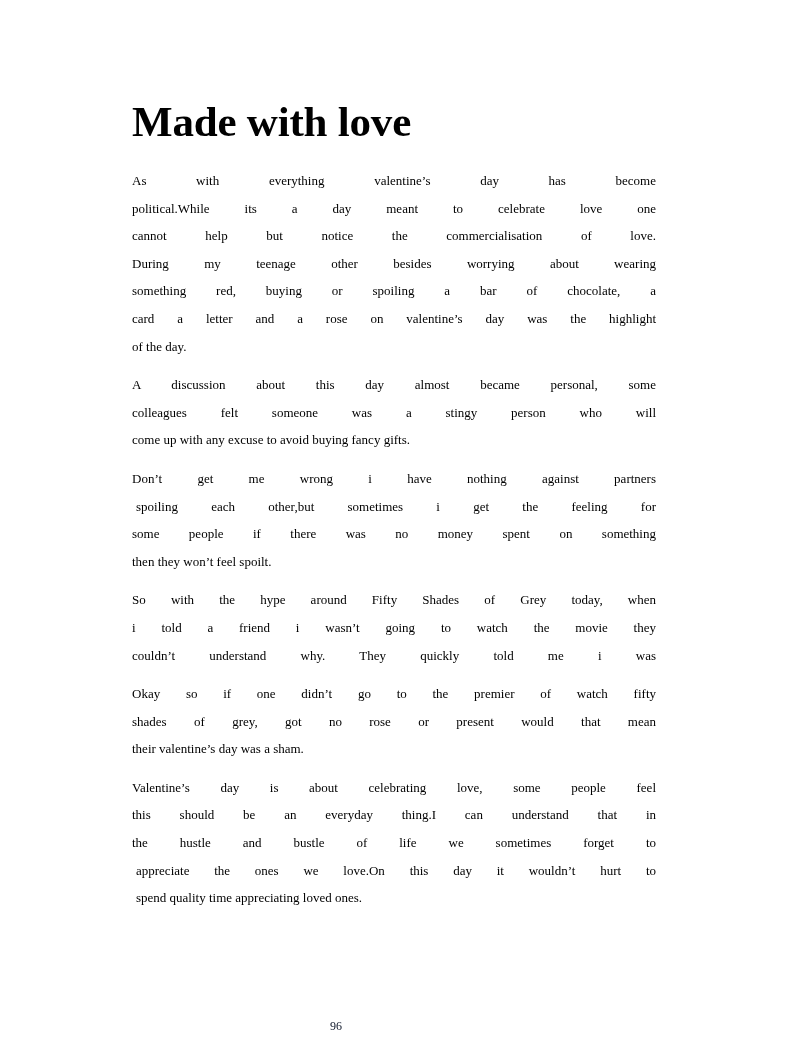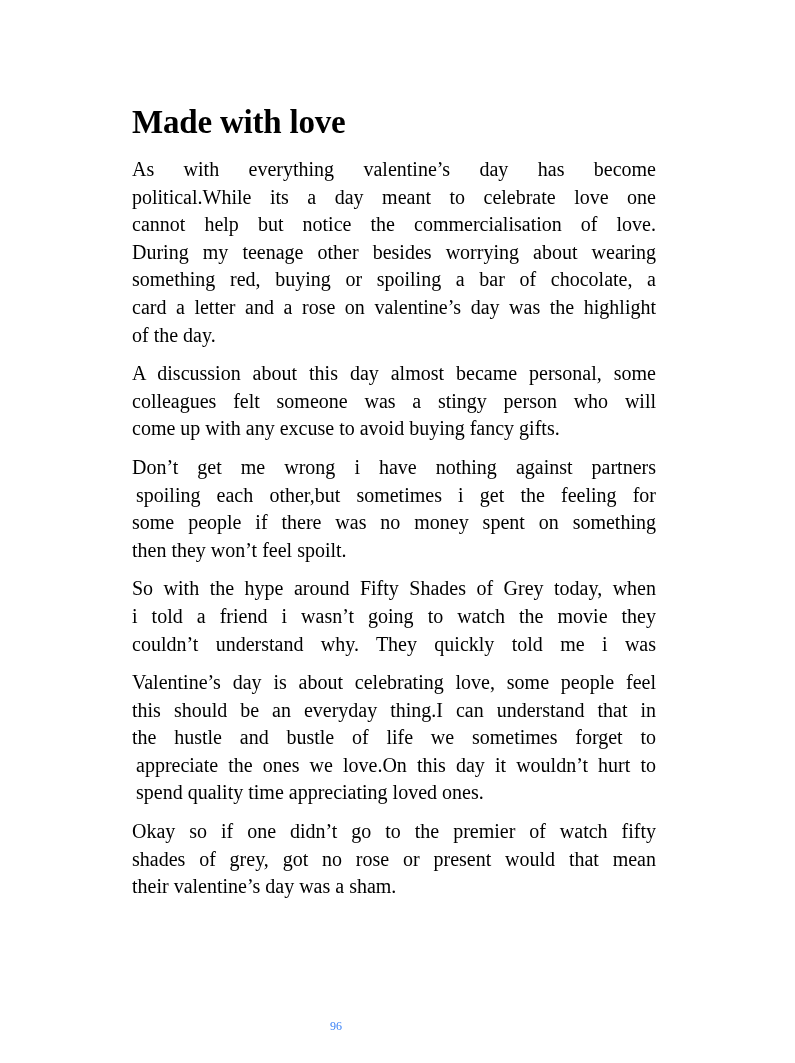--- a/index.html
+++ b/index.html
@@ -17,27 +17,27 @@
     }
     .page {
       position: absolute;
       left: 132px;
       top: 100px;
       width: 531px;
     }
     .title {
       font-family: "Liberation Serif", serif;
       font-weight: bold;
-      font-size: 33px;
+      font-size: 43px;
       line-height: 44px;
-      margin: 0 0 12px 0;
+      margin: 0 0 23px 0;
       letter-spacing: -0.2px;
     }
     .para {
-      font-size: 20px;
+      font-size: 13px;
       line-height: 27.6px;
       text-align: justify;
       text-align-last: left;
       margin: 0 7px 11px 0;
       word-spacing: 0px;
     }
     .line {
       display: block;
       text-align: justify;
       text-align-last: justify;
@@ -50,21 +50,21 @@
       padding-left: 4px;
     }
     .page-number {
       position: absolute;
       top: 1019px;
       left: 0;
       width: 672px;
       text-align: center;
       font-family: "Liberation Serif", serif;
       font-size: 12px;
-      color: #3b82f6;
+      color: #0f172a;
     }
   </style>
 </head>
 <body>
 
 <div class="page">
   <h1 class="title">Made with love</h1>
 
   <p class="para">
     <span class="line">As with everything valentine’s day has become</span>
@@ -89,27 +89,27 @@
     <span class="line last">then they won’t feel spoilt.</span>
   </p>
 
   <p class="para">
     <span class="line">So with the hype around Fifty Shades of Grey today, when</span>
     <span class="line">i told a friend i wasn’t going to watch the movie they</span>
     <span class="line">couldn’t understand why. They quickly told me i was</span>
   </p>
 
   <p class="para">
+    <span class="line">Okay so if one didn’t go to the premier of watch fifty</span>
+    <span class="line">shades of grey, got no rose or present would that mean</span>
+    <span class="line last">their valentine’s day was a sham.</span>
+  </p>
+
+  <p class="para">
     <span class="line">Valentine’s day is about celebrating love, some people feel</span>
     <span class="line">this should be an everyday thing.I can understand that in</span>
     <span class="line">the hustle and bustle of life we sometimes forget to</span>
     <span class="line indent">appreciate the ones we love.On this day it wouldn’t hurt to</span>
     <span class="line indent last">spend quality time appreciating loved ones.</span>
   </p>
-
-  <p class="para">
-    <span class="line">Okay so if one didn’t go to the premier of watch fifty</span>
-    <span class="line">shades of grey, got no rose or present would that mean</span>
-    <span class="line last">their valentine’s day was a sham.</span>
-  </p>
 </div>
 
 <div class="page-number">96</div>
 
 </body></html>

